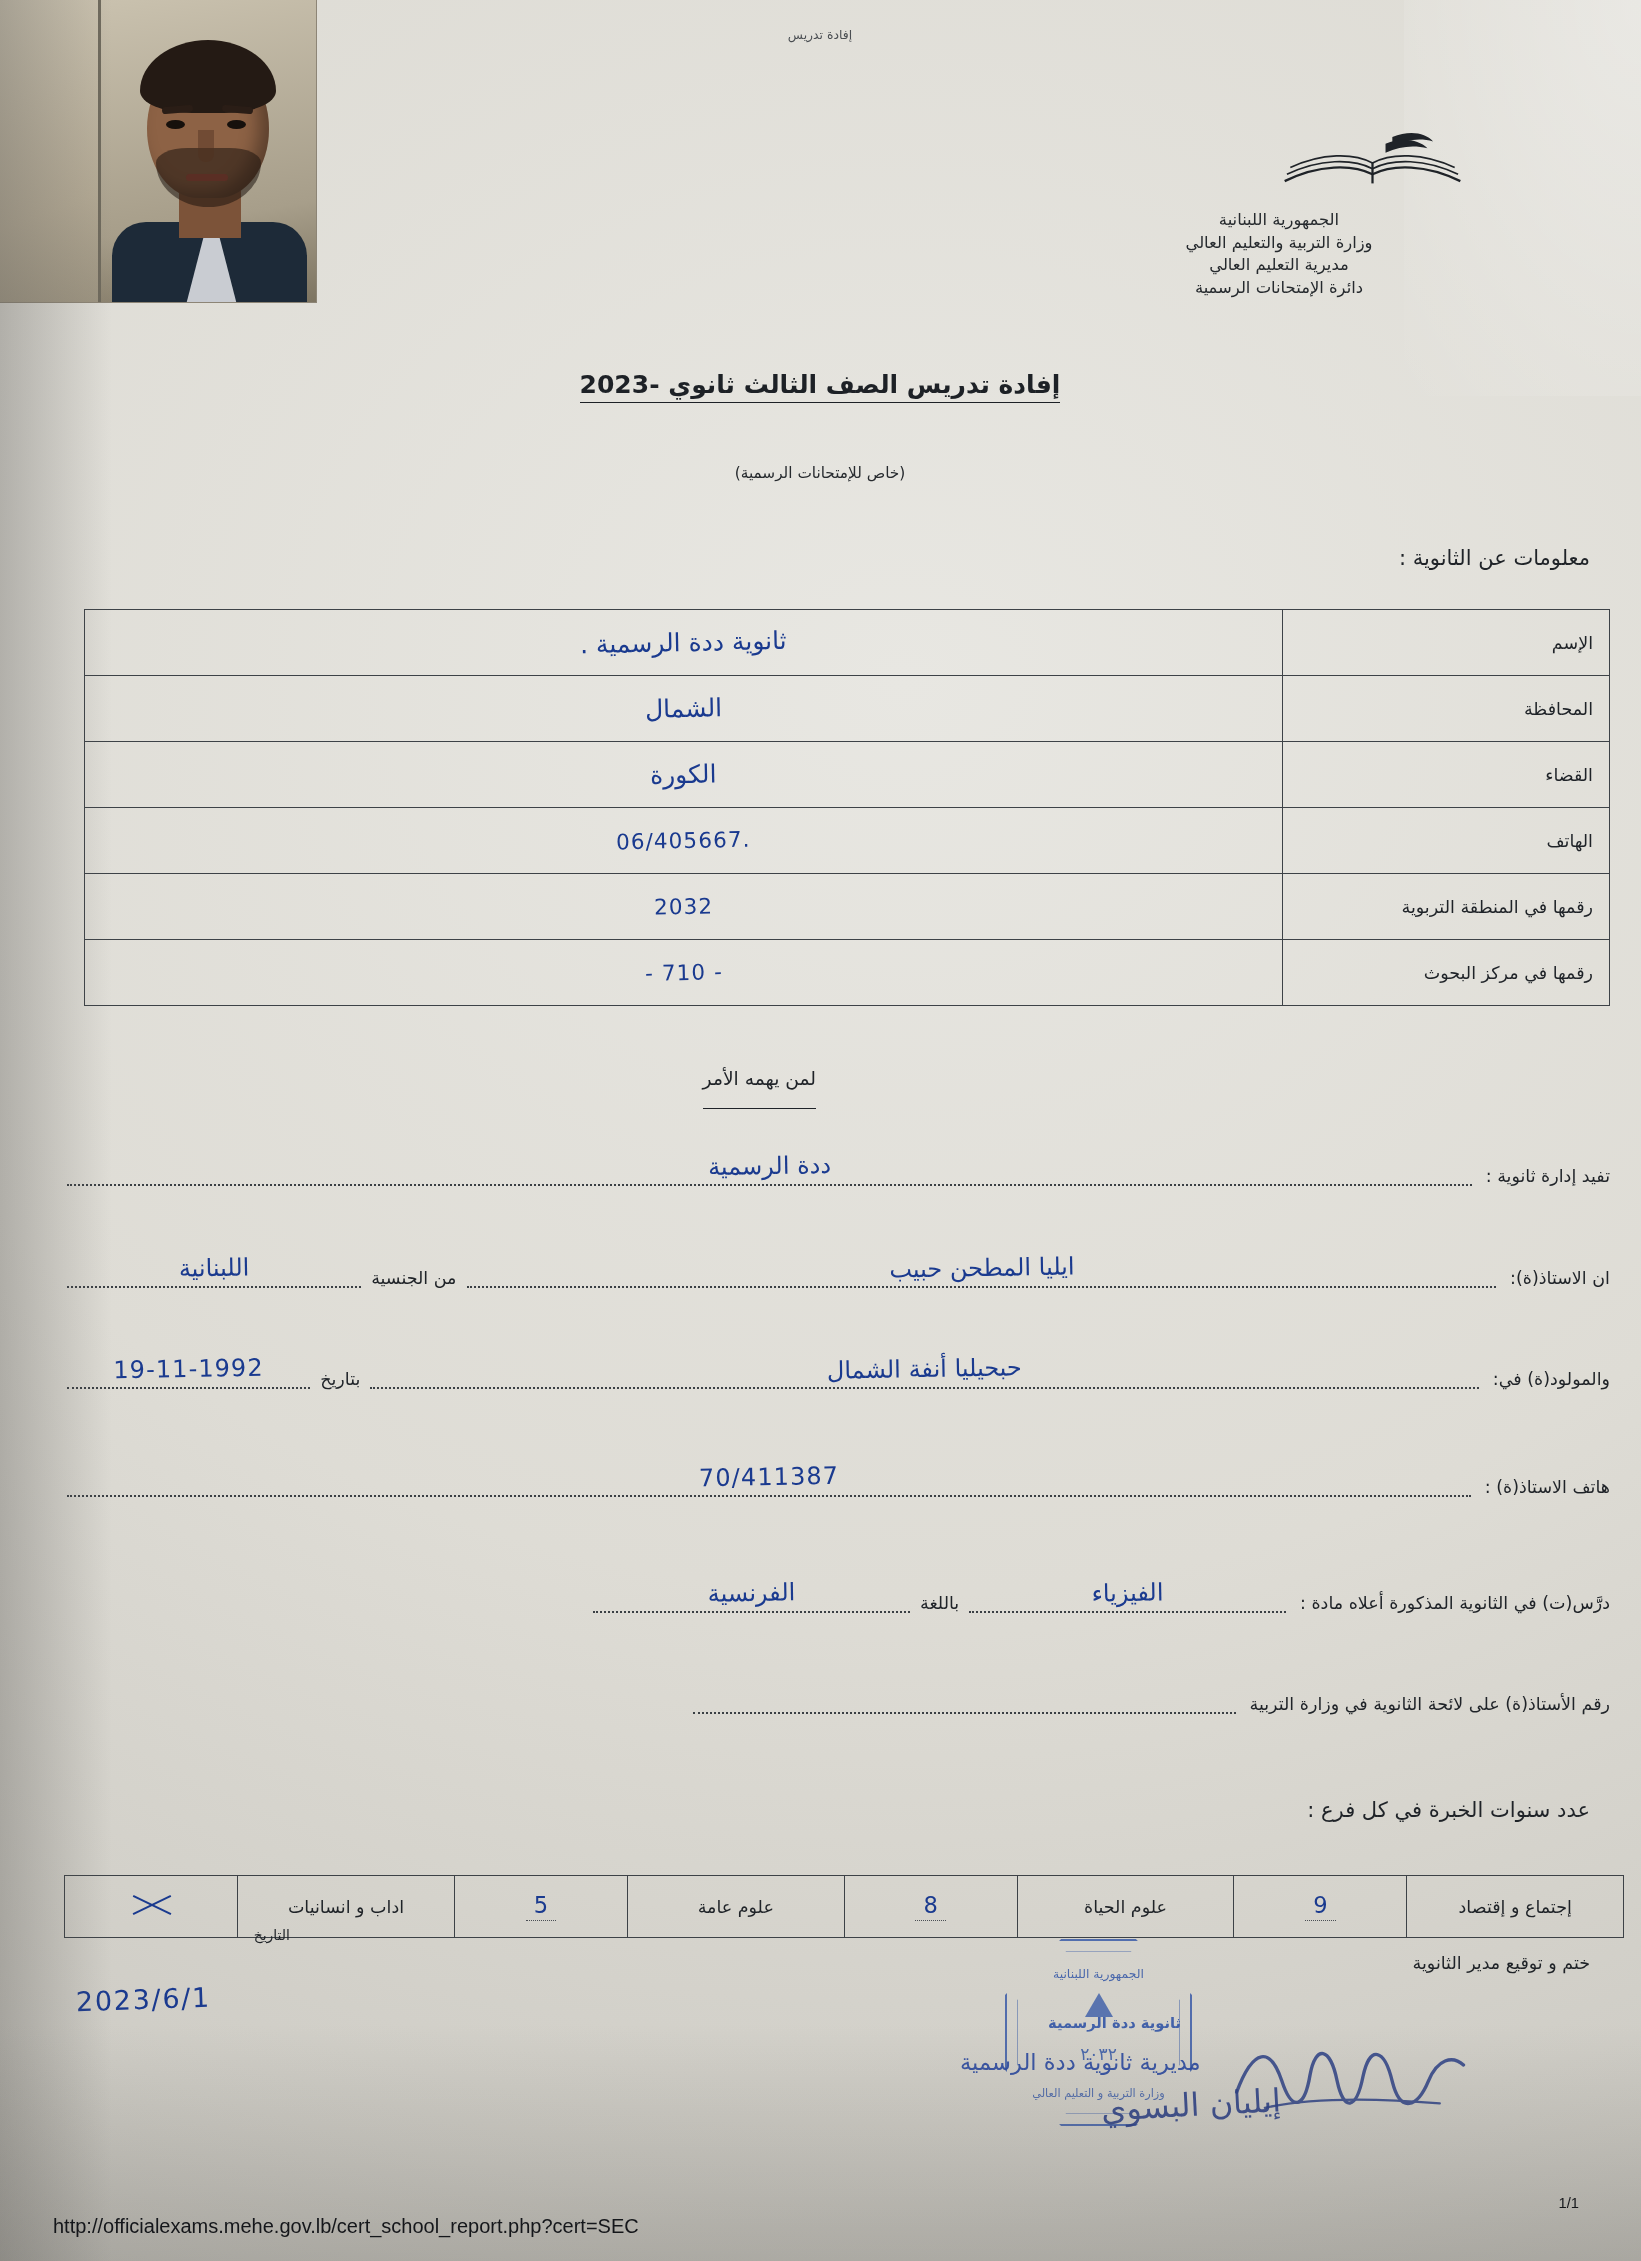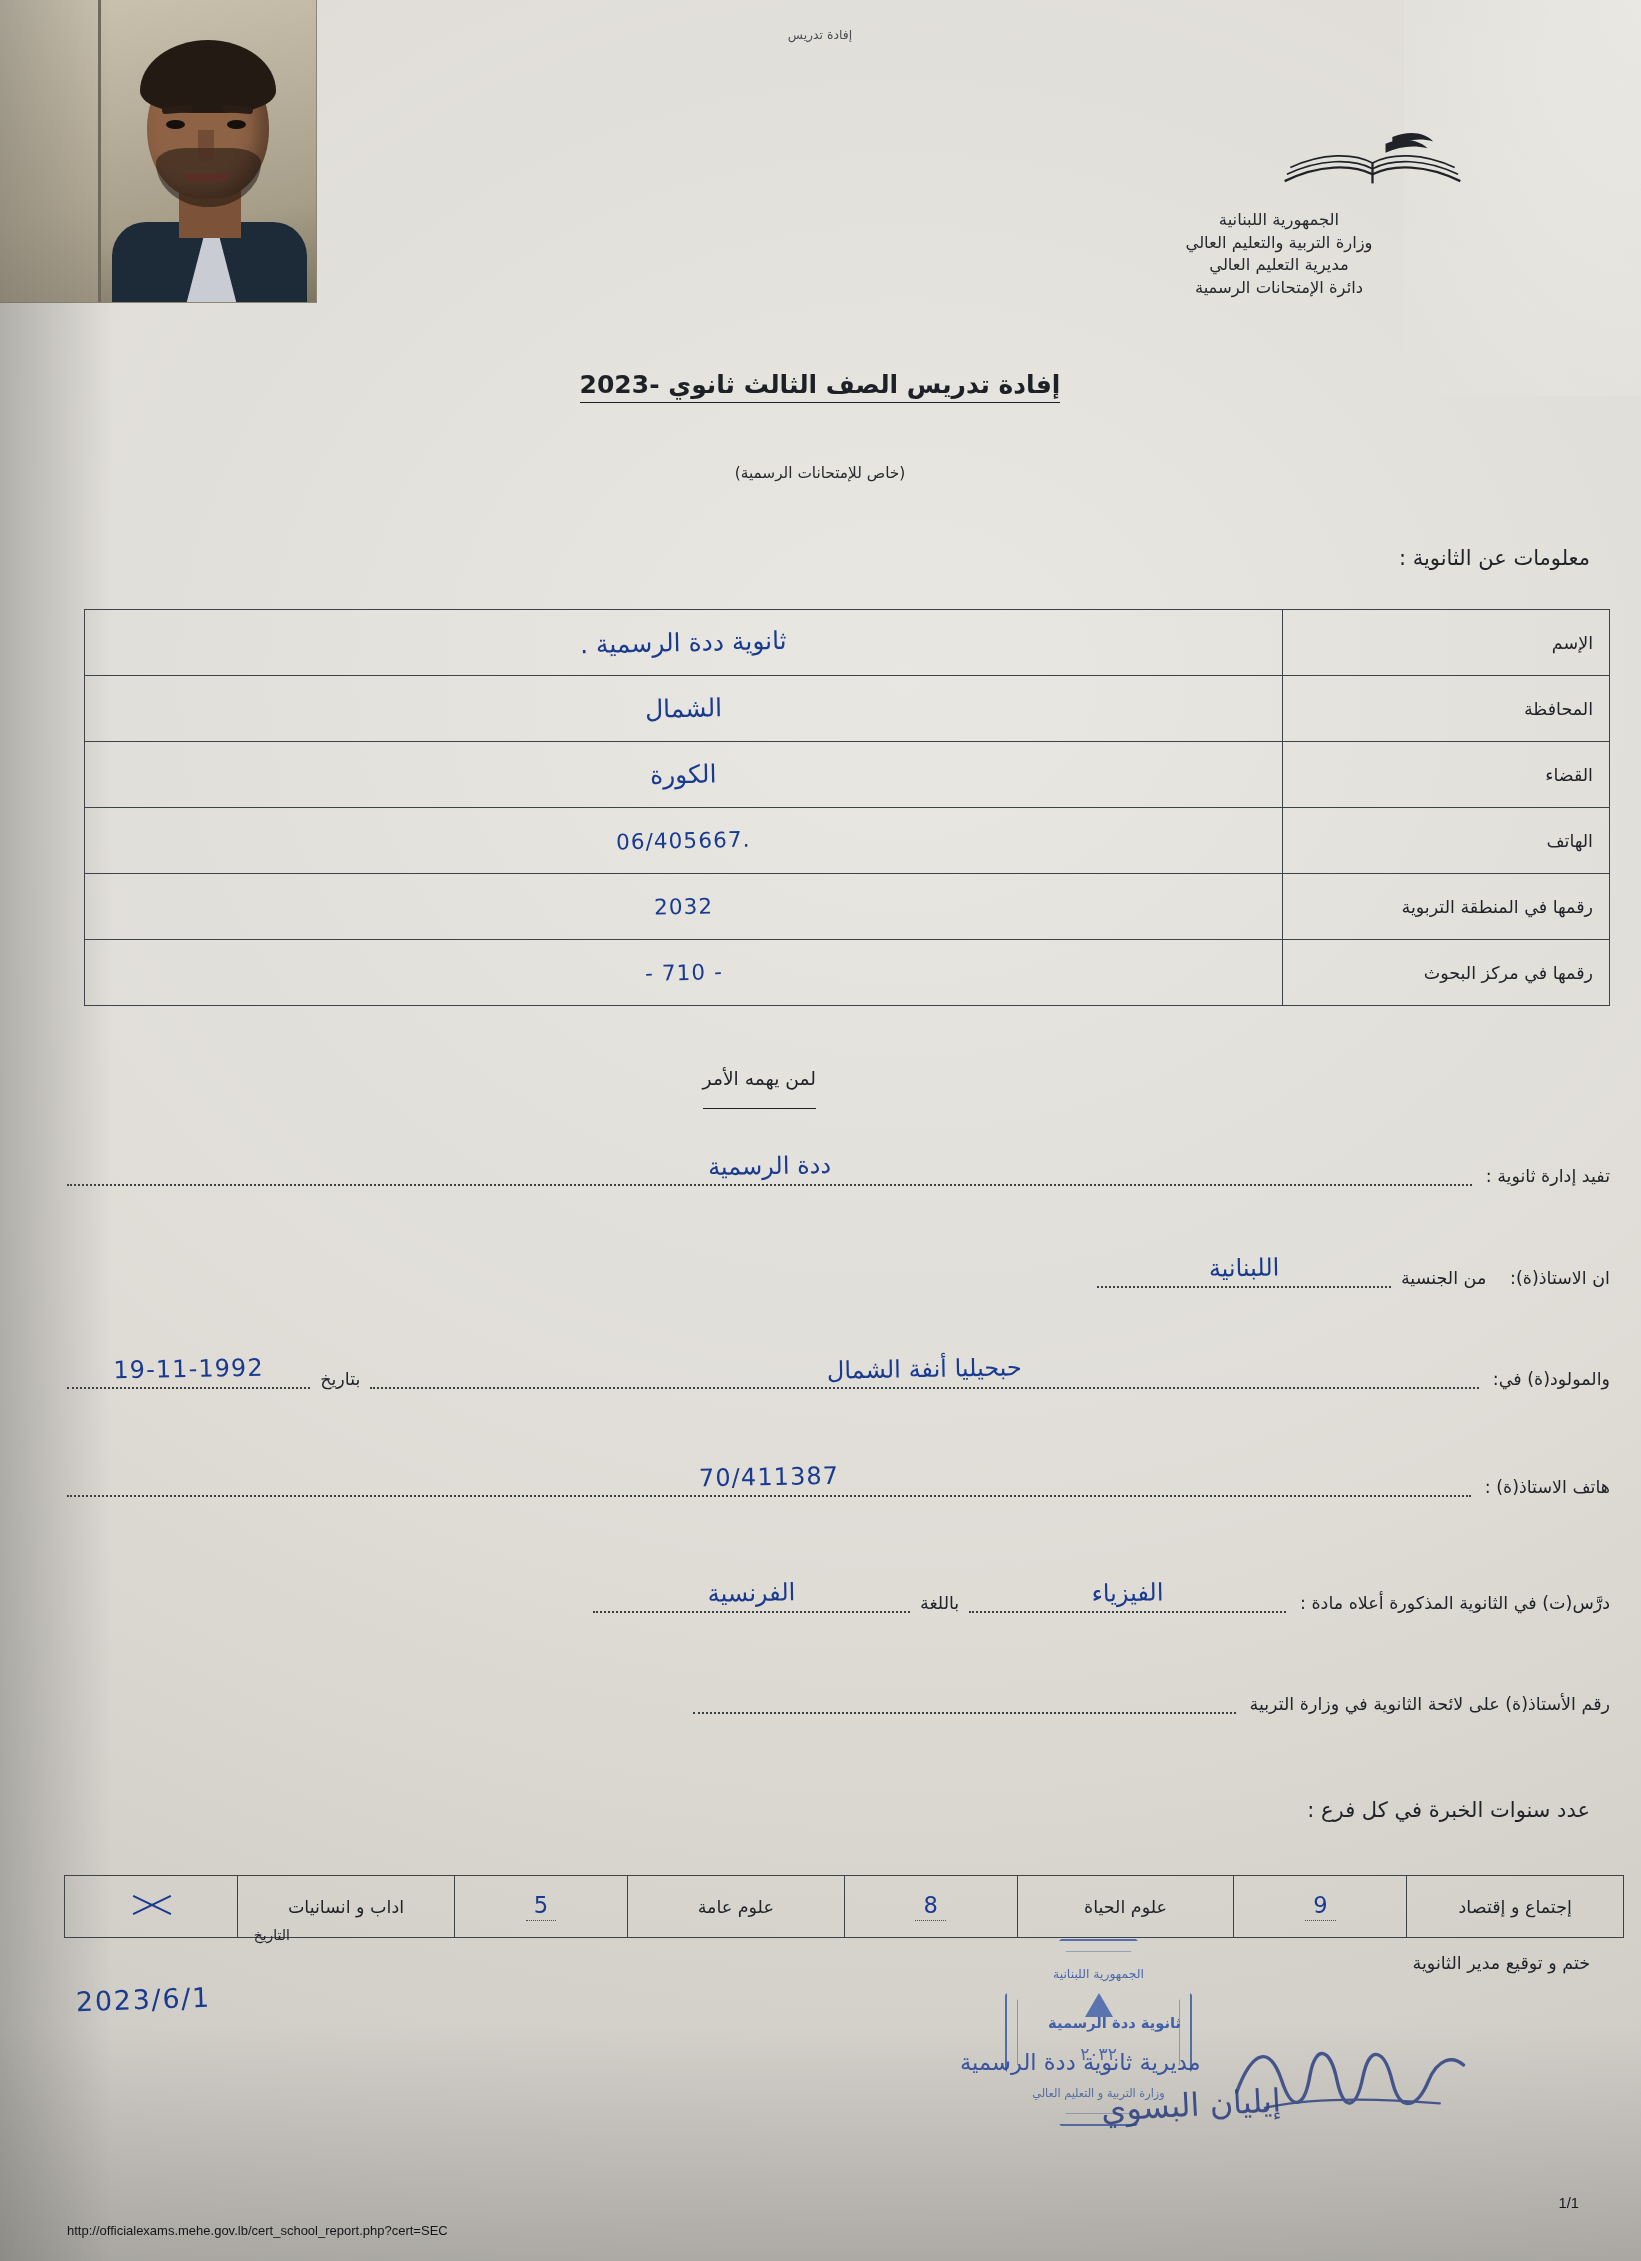--- a/index.html
+++ b/index.html
@@ -378,23 +378,23 @@
     left: 1232px;
     top: 2013px;
     width: 237px;
     height: 113px;
     opacity: .85;
   }
 
   
   .footer-url {
     position: absolute;
-    left: 68px;
+    left: 54px;
     bottom: 22.6px;
-    font-size: 13px;
+    font-size: 20px;
     color: #14161a;
     direction: ltr;
     font-family: "Liberation Sans", sans-serif;
   }
   .footer-page {
     position: absolute;
     right: 62px;
     bottom: 50px;
     font-size: 14.7px;
     color: #14161a;
@@ -494,20 +494,23 @@
 
   <div class="line-row" style="top:1159px;">
     <span class="lbl2">تفيد إدارة ثانوية :</span>
     <span class="dots">
       <span class="hw">ددة الرسمية</span>
     </span>
   </div>
 
   <div class="line-row" style="top:1261px;">
     <span class="lbl2">ان الاستاذ(ة):</span>
+    <span class="dots">
+      <span class="hw">ايليا المطحن حبيب</span>
+    </span>
     <span class="mid-lbl">من الجنسية</span>
     <span class="dots" style="max-width:294px">
       <span class="hw">اللبنانية</span>
     </span>
   </div>
 
   <div class="line-row" style="top:1362px;">
     <span class="lbl2">والمولود(ة) في:</span>
     <span class="dots">
       <span class="hw">حبحيليا أنفة الشمال</span>

